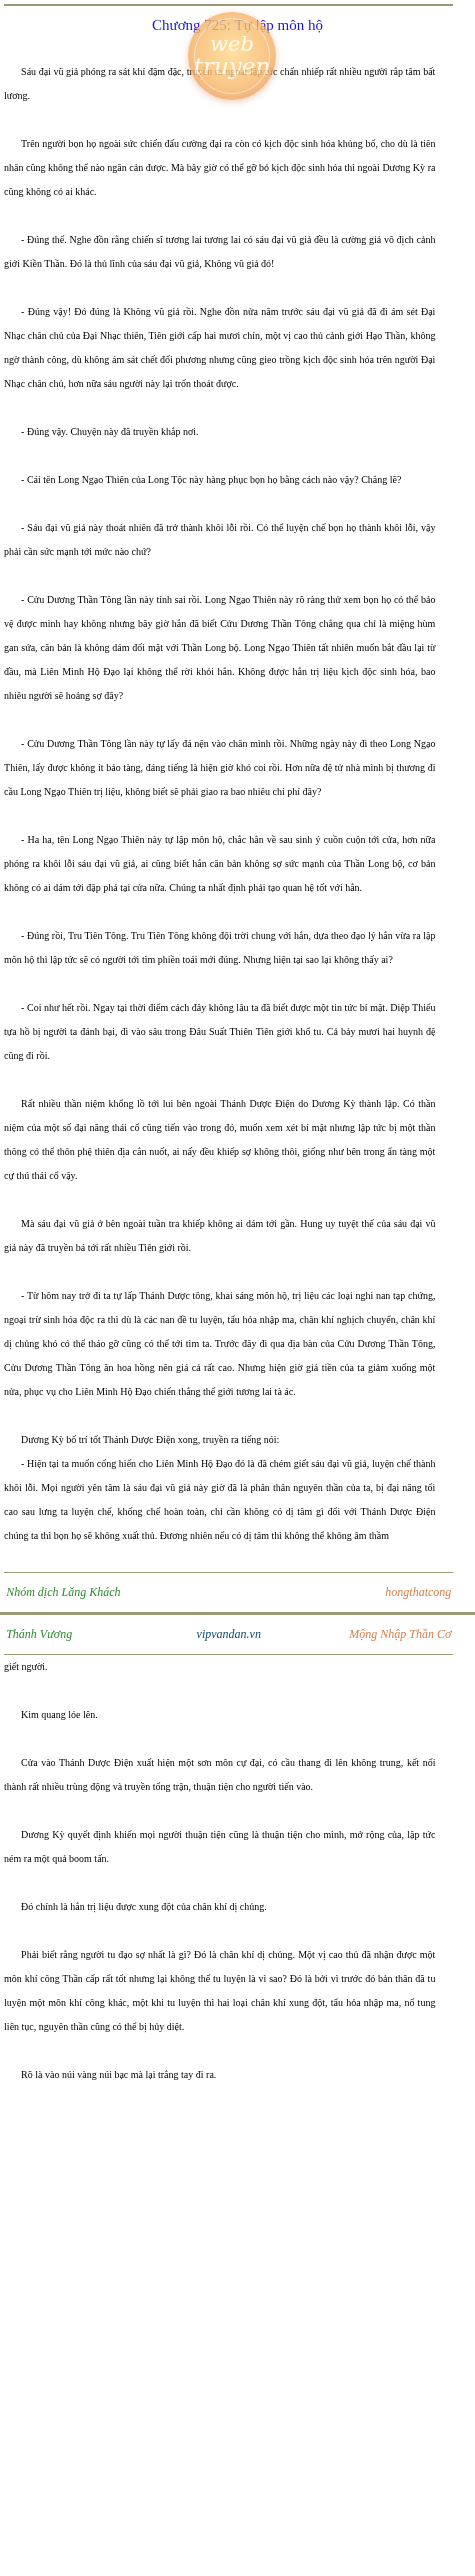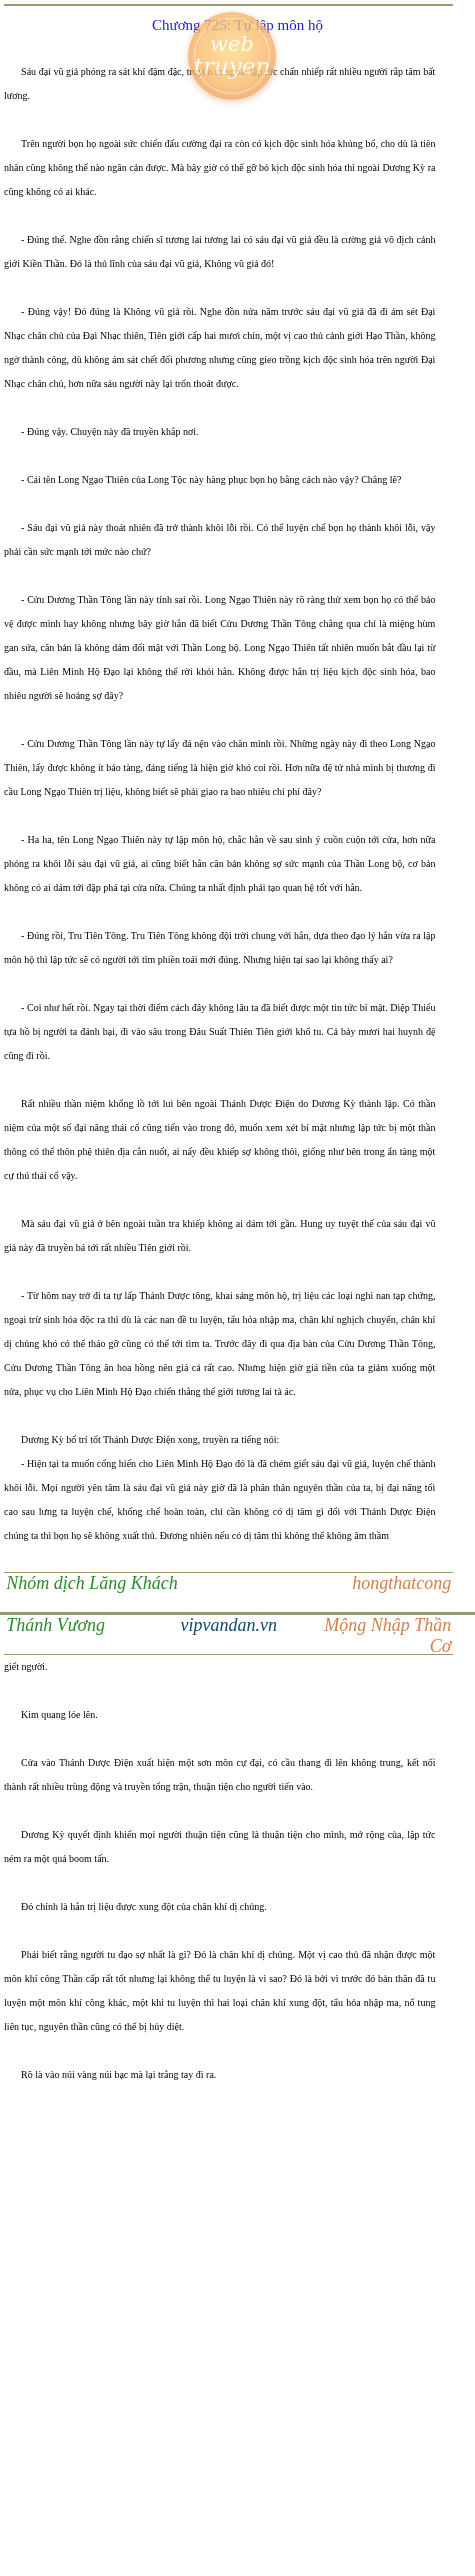--- a/index.html
+++ b/index.html
@@ -14,22 +14,22 @@
   p.para {
     font-size: 10px; line-height: 24px; margin: 0 18px 24px 0;
     text-indent: 17px; text-align: justify;
   }
   p.para.tight { margin-bottom: 0; }
   p.para.noindent { text-indent: 0; }
   .sep { position: relative; width: 475px; margin-top: 10.3px; }
   .sep .rule-thin { height: 1.5px; background: #9b9874; margin: 0 21.6px 0 4.1px; }
   .sep .rule-thick { height: 2.6px; background: #9b9874; width: 475px; }
   .sep .row {
-    display: flex; justify-content: space-between; 
-    height: 39px; margin: 0 21.6px 0 4.1px; font-style: italic; font-size: 18px;
+    display: flex; justify-content: space-between; align-items: center;
+    height: 39px; margin: 0 21.6px 0 4.1px; font-style: italic; font-size: 12px;
   }
   .sep .row .green { color: #2d8a2d; padding-left: 2.1px; }
   .sep .row .orange { color: #d4804a; padding-right: 2.1px; }
   .sep .row .gray { color: #0c4a6e; }
   .sep .row.three span { flex: 1; }
   .sep .row.three .gray { text-align: center; }
   .sep .row.three .orange { text-align: right; }
   .watermark {
     position: absolute; width: 88px; height: 88px; border-radius: 50%;
     background: radial-gradient(circle at 50% 45%, #ffd98a 0%, #f9b86a 55%, #eb9a5c 80%, #e8a070 100%);

